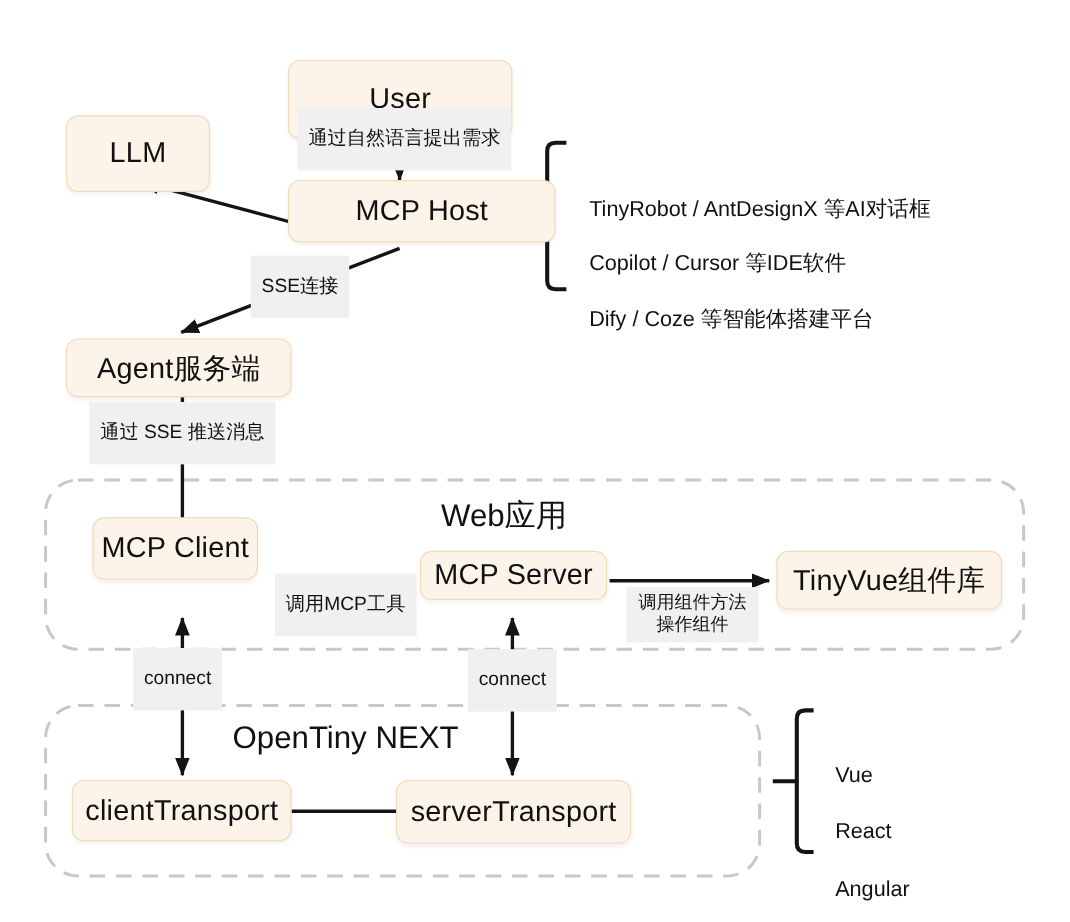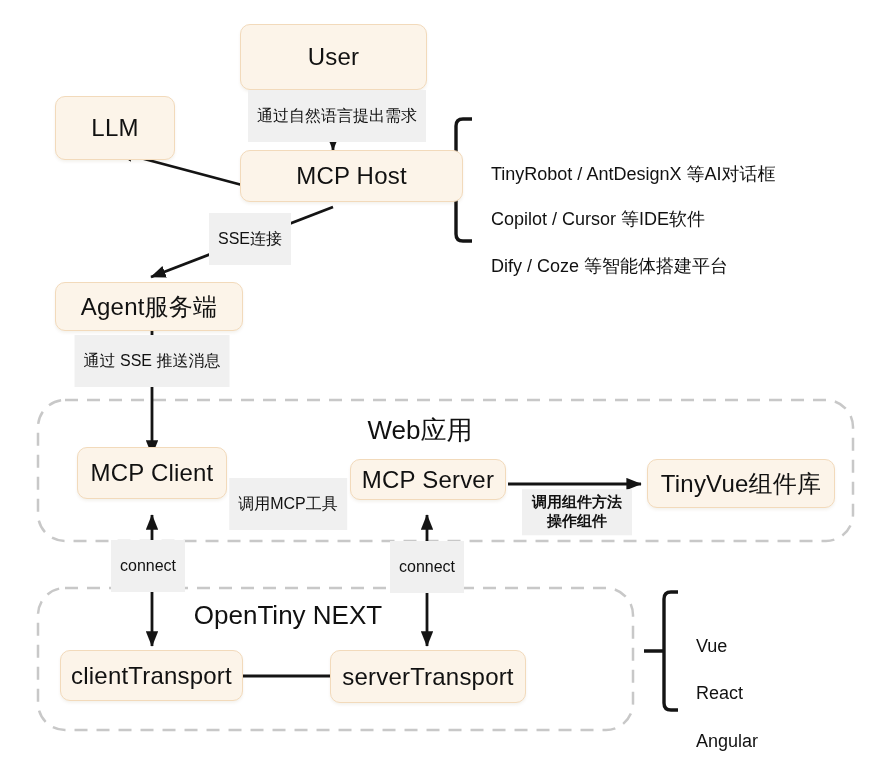--- a/index.html
+++ b/index.html
@@ -26,21 +26,21 @@
     border:1.5px solid var(--node-border);border-radius:10px;
     display:flex;align-items:center;justify-content:center;
     font-size:24px;letter-spacing:.2px;box-shadow:0 2px 3px rgba(120,90,40,.08);
     box-sizing:border-box;white-space:nowrap;
   }
   .elabel{
     position:absolute;z-index:4;background:var(--label-bg);
     font-size:16px;line-height:1.25;padding:16px 9px;white-space:nowrap;
     transform:translate(-50%,-50%);
   }
-  .elabel.two{text-align:center;font-size:15px;padding:4px 10px;font-weight:bold;}
+  .elabel.two{text-align:center;font-size:15px;padding:4px 10px;}
   .ctitle{
     position:absolute;z-index:3;font-size:26px;white-space:nowrap;
     transform:translate(-50%,-50%);
   }
   .btext{
     position:absolute;z-index:3;font-size:18px;white-space:nowrap;
     transform:translateY(-50%);
     margin-top:46px;
   }
 </style>
@@ -69,25 +69,25 @@
     <line class="wire arrow-both" x1="427" y1="515" x2="427" y2="646"></line>
     <line class="wire" x1="243" y1="676" x2="330" y2="676"></line>
 
     <path class="bracket" d="M472,119 L463,119 Q456,119 456,126 L456,234 Q456,241 463,241 L472,241 M433,183 L456,183"></path>
     <path class="bracket" d="M678,592 L671,592 Q664,592 664,599 L664,703 Q664,710 671,710 L678,710 M644,651 L664,651"></path>
   </svg>
 
   <div class="ctitle" style="left:288px;top:615px">OpenTiny NEXT</div>
   <div class="ctitle" style="left:420px;top:430px">Web应用</div>
 
-  <div class="node" style="left:240px;top:24px;width:187px;height:66px">User</div>
+  <div class="node" style="left:240px;top:50px;width:187px;height:66px">User</div>
   <div class="node" style="left:55px;top:96px;width:120px;height:64px">LLM</div>
   <div class="node" style="left:240px;top:150px;width:223px;height:52px">MCP Host</div>
   <div class="node" style="left:55px;top:282px;width:188px;height:49px">Agent服务端</div>
-  <div class="node" style="left:77px;top:447px;width:150px;height:52px">MCP Client</div>
+  <div class="node" style="left:77px;top:431px;width:138px;height:52px">MCP Client</div>
   <div class="node" style="left:350px;top:459px;width:156px;height:41px">MCP Server</div>
   <div class="node" style="left:647px;top:459px;width:188px;height:49px">TinyVue组件库</div>
   <div class="node" style="left:330px;top:650px;width:196px;height:53px">serverTransport</div>
   <div class="node" style="left:60px;top:650px;width:183px;height:51px">clientTransport</div>
 
   <div class="elabel" style="left:337px;top:116px">通过自然语言提出需求</div>
   <div class="elabel" style="left:250px;top:239px">SSE连接</div>
   <div class="elabel" style="left:152px;top:361px">通过 SSE 推送消息</div>
   <div class="elabel" style="left:288px;top:504px">调用MCP工具</div>
   <div class="elabel two" style="left:577px;top:512px">

